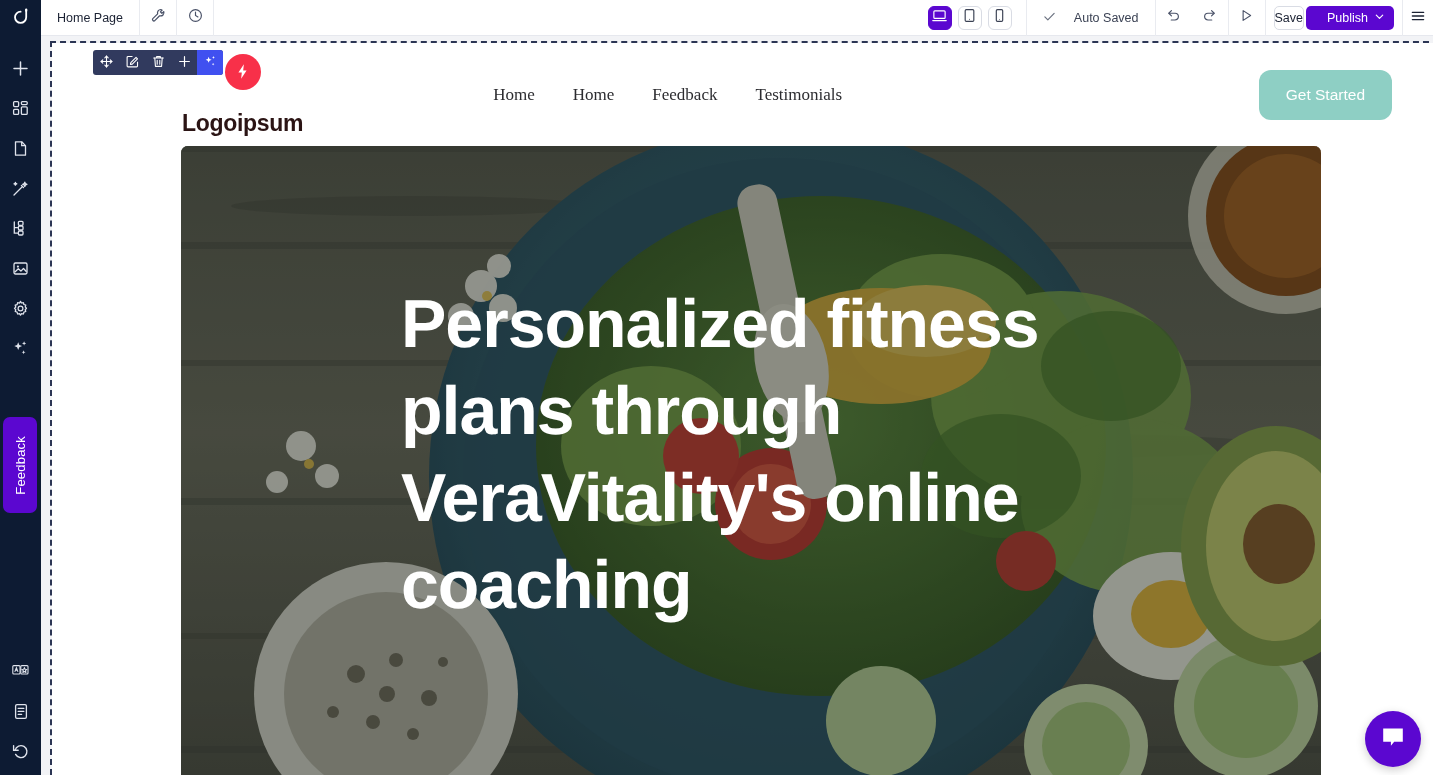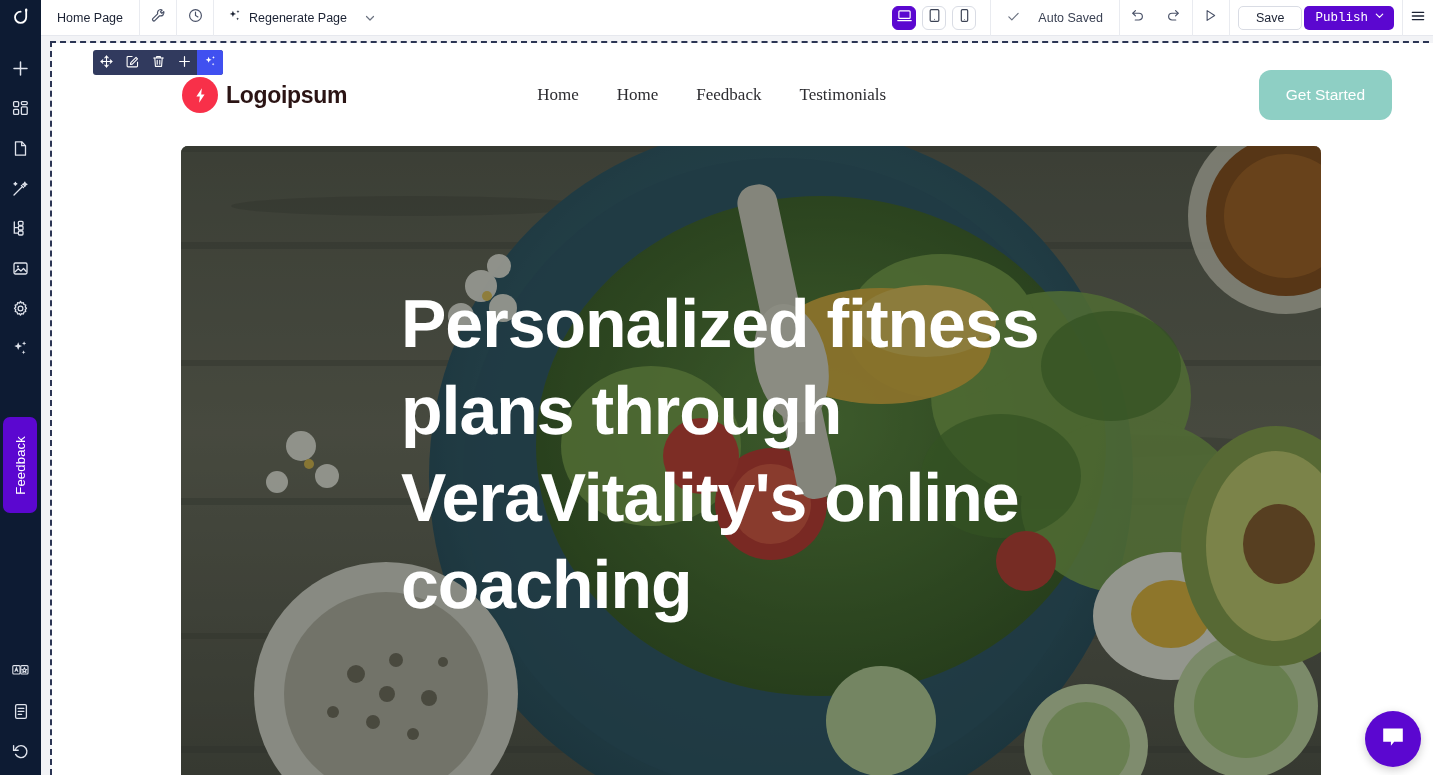--- a/index.html
+++ b/index.html
@@ -78,32 +78,32 @@
     display: flex; align-items: center; justify-content: center; cursor: pointer;
   }
   .vp.active { background: #5b07d0; border-color: #5b07d0; color: #fff; }
 
   .autosaved {
     display: flex; align-items: center; gap: 18px;
     font-size: 12.5px; color: #3b4254; padding: 0 16px; white-space: nowrap;
   }
   .tb-actions { display: flex; align-items: center; gap: 2px; padding: 0 8px; }
   .btn-save {
-    height: 24px; padding: 0 17px; border-radius: 5px;
+    height: 24px; padding: 0 0; border-radius: 5px;
     border: 1px solid #d9dce4; background: #fff;
     font-size: 12.5px; color: #1b2233; cursor: pointer;
     display: flex; align-items: center;
     font-family: "Liberation Sans", sans-serif;
   }
   .btn-publish {
-    height: 24px; padding: 0 9px 0 11px; border-radius: 5px;
+    height: 24px; padding: 0 9px 0 21px; border-radius: 5px;
     background: #5b07d0; border: none; color: #fff;
     font-size: 12.5px; cursor: pointer;
     display: flex; align-items: center; gap: 6px;
-    font-family: Liberation Mono, monospace;
+    font-family: Liberation Sans, sans-serif;
   }
   .hamburger {
     width: 30px; height: 30px; display: flex; align-items: center;
     justify-content: center; cursor: pointer; color: #1b2233;
   }
 
   
   .canvas-wrap {
     position: absolute; left: 41px; top: 36px;
     width: 1392px; height: 739px;
@@ -132,21 +132,21 @@
   }
   .el-btn.accent { background: #4050f0; }
 
   
   .site-header {
     position: absolute; left: 0; top: 0;
     width: 100%; height: 104px;
     display: flex; align-items: center;
     padding: 0 45px 0 130px;
   }
-  .brand { display: flex; align-items: center; gap: 8px; cursor: pointer; }
+  .brand { display: flex; align-items: center; gap: 20px; cursor: pointer; flex-direction: column; }
   .brand-mark {
     width: 36px; height: 36px; border-radius: 50%;
     background: #f83049;
     display: flex; align-items: center; justify-content: center;
   }
   .brand-name {
     font-size: 23px; font-weight: bold; color: #2b1414;
     letter-spacing: -0.3px;
   }
   .site-nav {
@@ -338,35 +338,20 @@
     <div class="tb-sep"></div>
     <div class="tb-icon">
       <span>
         <svg width="15" height="15" viewBox="0 0 16 16" fill="none" stroke="#4a5268" stroke-width="1.25">
           <circle cx="8" cy="8" r="6.3"></circle>
           <path d="M8 4.4V8l2.6 1.6" stroke-linecap="round"></path>
         </svg>
       </span>
     </div>
     <div class="tb-sep"></div>
-    <div class="regen">
-      <span>
-        <svg width="14" height="14" viewBox="0 0 16 16" fill="#1b2233">
-          <path d="M5.6 2.0l1.0 2.6 2.6 1.0-2.6 1.0-1.0 2.6-1.0-2.6L2.0 5.6l2.6-1.0z"></path>
-          <path d="M11.4 1.2l.5 1.3 1.3.5-1.3.5-.5 1.3-.5-1.3-1.3-.5 1.3-.5z"></path>
-          <path d="M11.0 9.6l.45 1.2 1.2.45-1.2.45-.45 1.2-.45-1.2-1.2-.45 1.2-.45z"></path>
-        </svg>
-      </span>
-      <span>Regenerate Page</span>
-      <span class="regen-caret">
-        <svg width="12" height="12" viewBox="0 0 12 12" fill="none" stroke="#6b7280" stroke-width="1.2" stroke-linecap="round" stroke-linejoin="round">
-            <path d="M2.5 4.5L6 8l3.5-3.5"></path>
-          </svg>
-      </span>
-    </div>
 
     <div class="tb-spacer"></div>
 
     <div class="viewports">
       <div class="vp active">
         <span>
           <svg width="15" height="15" viewBox="0 0 16 16" fill="none" stroke="currentColor" stroke-width="1.25" stroke-linejoin="round">
             <rect x="2" y="3" width="12" height="8" rx="1"></rect>
             <path d="M0.8 13.4h14.4" stroke-linecap="round"></path>
           </svg>

